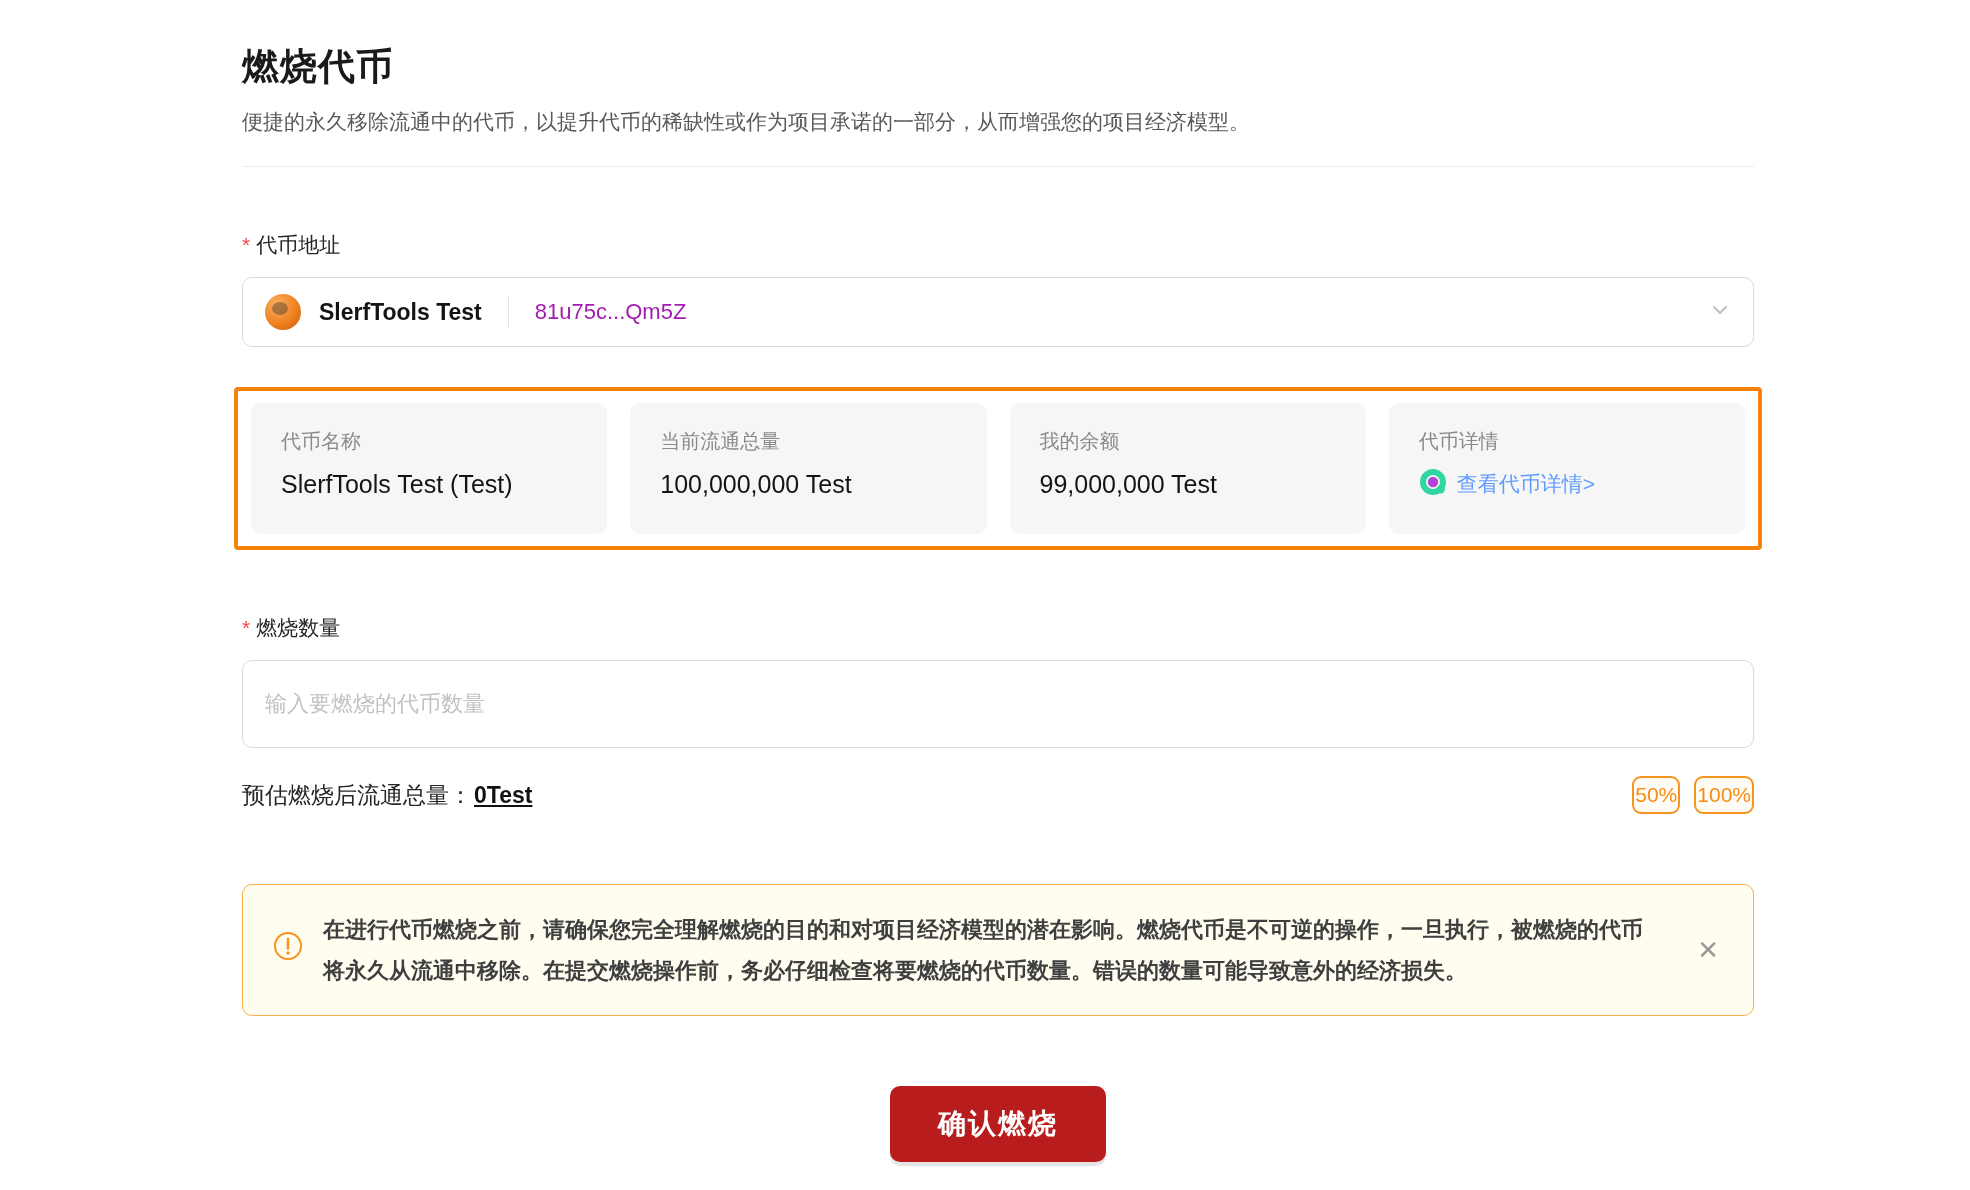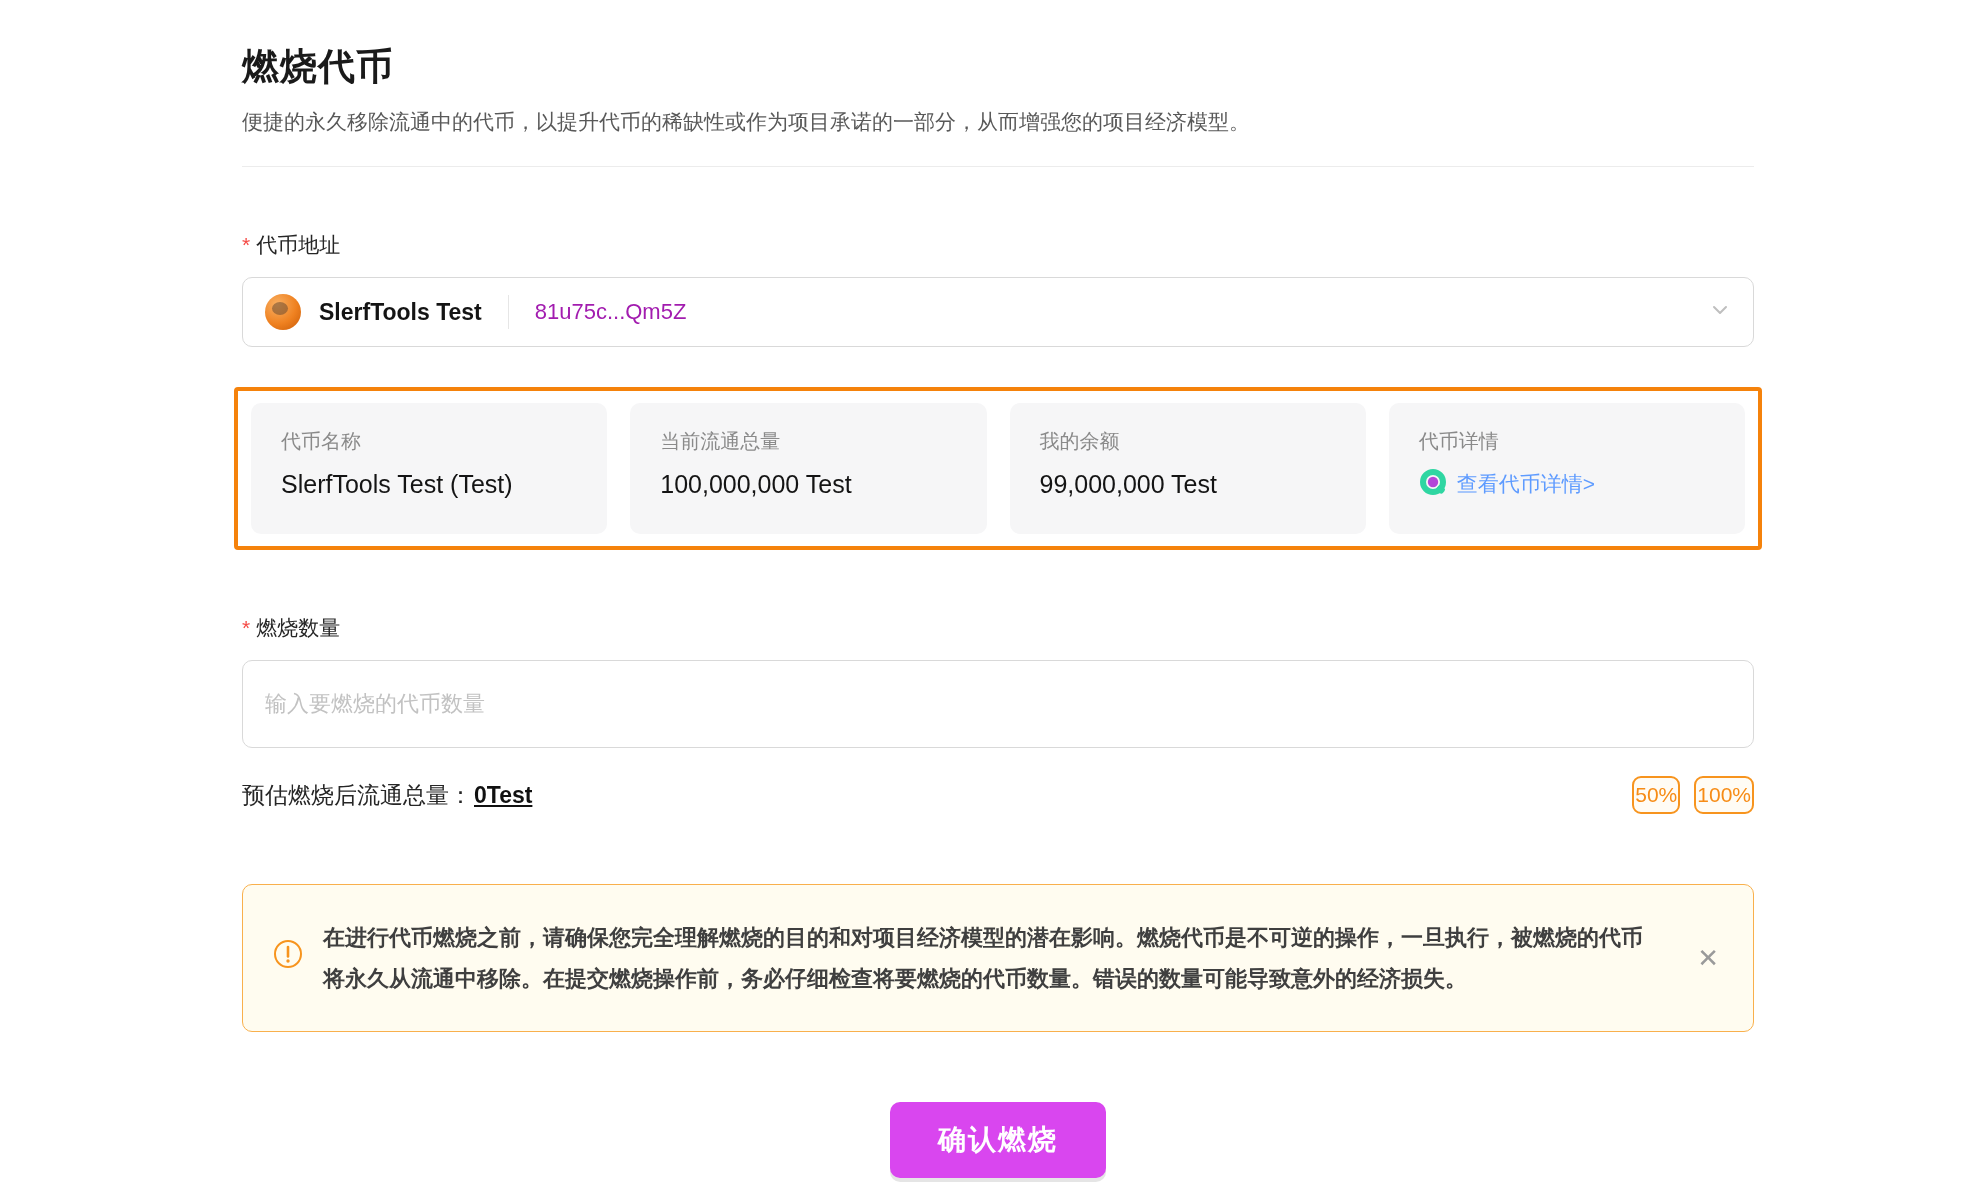--- a/index.html
+++ b/index.html
@@ -41,28 +41,28 @@
 
   .estimate-row { margin-top: 28px; display: flex; align-items: center; justify-content: space-between; }
   .estimate-left { font-size: 23px; color: #262626; display: flex; align-items: center; }
   .estimate-value { font-weight: 700; color: #111; margin-left: 2px; text-decoration: underline; }
   .percent-buttons { display: flex; gap: 14px; }
   .percent-btn { font-size: 21px; color: #f78c16; border: 2px solid #f7941e; border-radius: 9px;
     background: #fffcf5; padding: 3px 1px; line-height: 28px; cursor: pointer;
     font-family: "Liberation Sans", "DejaVu Sans", sans-serif; }
 
   .alert-box { margin-top: 70px; background: #fffcf0; border: 1px solid #f9b04c; border-radius: 10px;
-    padding: 32px 30px; display: flex; align-items: center; gap: 20px; }
+    padding: 24px 30px; display: flex; align-items: center; gap: 20px; }
   .alert-icon { flex: 0 0 30px; align-self: flex-start; margin-top: 22px; }
   .alert-text { flex: 1; font-size: 22px; font-weight: 600; color: #3f3f3f; line-height: 41px; }
   .alert-close { flex: 0 0 auto; margin-left: 26px; cursor: pointer; color: #9a9a9a; font-size: 26px;
     line-height: 26px; padding: 4px; }
 
   .confirm-wrap { margin-top: 70px; display: flex; justify-content: center; }
-  .confirm-btn { width: 216px; height: 76px; border: none; border-radius: 10px; background: #d946ef;
+  .confirm-btn { width: 216px; height: 76px; border: none; border-radius: 10px; background: #b91c1c;
     color: #ffffff; font-size: 28px; font-weight: 700; letter-spacing: 2px; cursor: not-allowed;
     box-shadow: 0 4px 0 rgba(0,0,0,0.10); font-family: "Liberation Sans", "DejaVu Sans", sans-serif; }
   .fee-note { margin-top: 42px; text-align: center; font-size: 22px; color: #8c8c8c; }
 </style>
 </head>
 <body>
 
 <div class="container">
 
   <h1 class="page-title">燃烧代币</h1>

